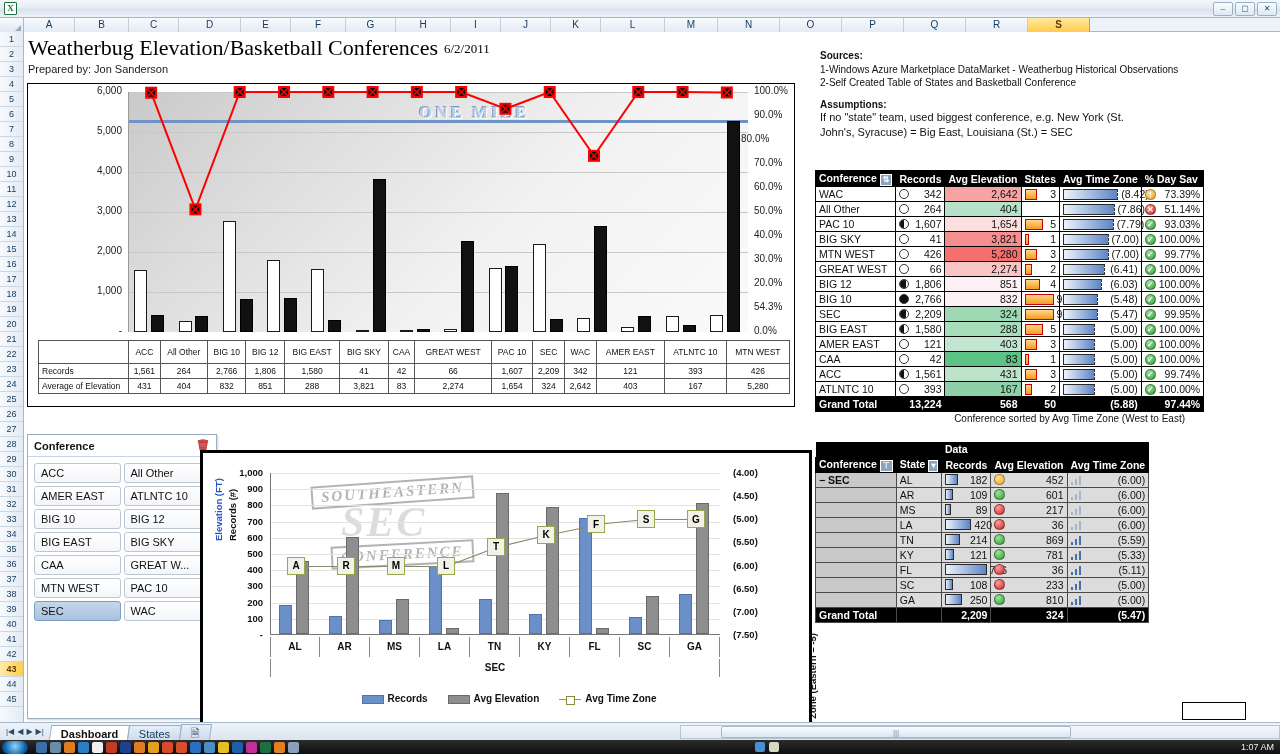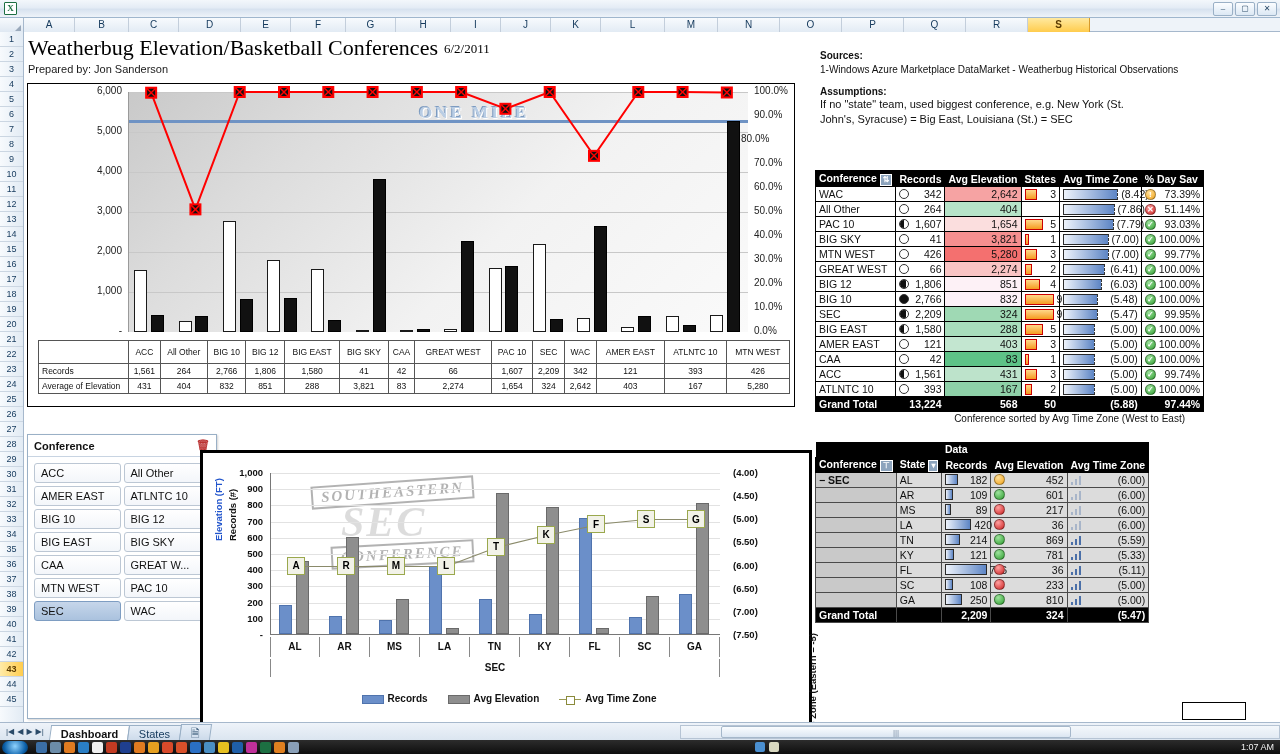--- a/index.html
+++ b/index.html
@@ -429,20 +429,21 @@
 
   <div class="sheet">
 
     <div class="rpt-title">Weatherbug Elevation/Basketball Conferences</div>
     <div class="rpt-date">6/2/2011</div>
     <div class="rpt-prep">Prepared by: Jon Sanderson</div>
 
     <div class="src-panel">
       <div class="src-h">Sources:</div>
       <div class="src-l">1-Windows Azure Marketplace DataMarket - Weatherbug Historical Observations</div>
+      <div class="src-l">2-Self Created Table of States and Basketball Conference</div>
       <div class="asm-h">Assumptions:</div>
       <div class="asm-l">If no "state" team, used biggest conference, e.g. New York (St.</div>
       <div class="asm-l">John's, Syracuse) = Big East, Louisiana (St.) = SEC</div>
     </div>
 
     <div class="chart1">
       <div class="c1-plot" id="c1plot">
         <div class="one-mile-lbl" id="oneMileLbl" style="left: 290px; top: 10.8px;">ONE MILE</div>
       <div class="gl" style="top: 200px;"></div>
           <div class="gl" style="top: 160px;"></div>
@@ -537,21 +538,21 @@
       <div id="c1AxisR">
           <div class="c1-axr" style="left: 726px; top: 1px;">100.0%</div>
           <div class="c1-axr" style="left: 726px; top: 25px;">90.0%</div>
           <div class="c1-axr" style="left: 713px; top: 49px;">80.0%</div>
           <div class="c1-axr" style="left: 726px; top: 73px;">70.0%</div>
           <div class="c1-axr" style="left: 726px; top: 97px;">60.0%</div>
           <div class="c1-axr" style="left: 726px; top: 121px;">50.0%</div>
           <div class="c1-axr" style="left: 726px; top: 145px;">40.0%</div>
           <div class="c1-axr" style="left: 726px; top: 169px;">30.0%</div>
           <div class="c1-axr" style="left: 726px; top: 193px;">20.0%</div>
-          <div class="c1-axr" style="left: 726px; top: 217px;">10.0%</div>
+          <div class="c1-axr" style="left: 726px; top: 217px;">54.3%</div>
           <div class="c1-axr" style="left: 726px; top: 241px;">0.0%</div>
         </div>
       <div id="c1Cats"></div>
       <table class="c1-table" id="c1Table">
           <thead>
             <tr>
               <th></th>
               <th>ACC</th>
               <th>All Other</th>
               <th>BIG 10</th>

